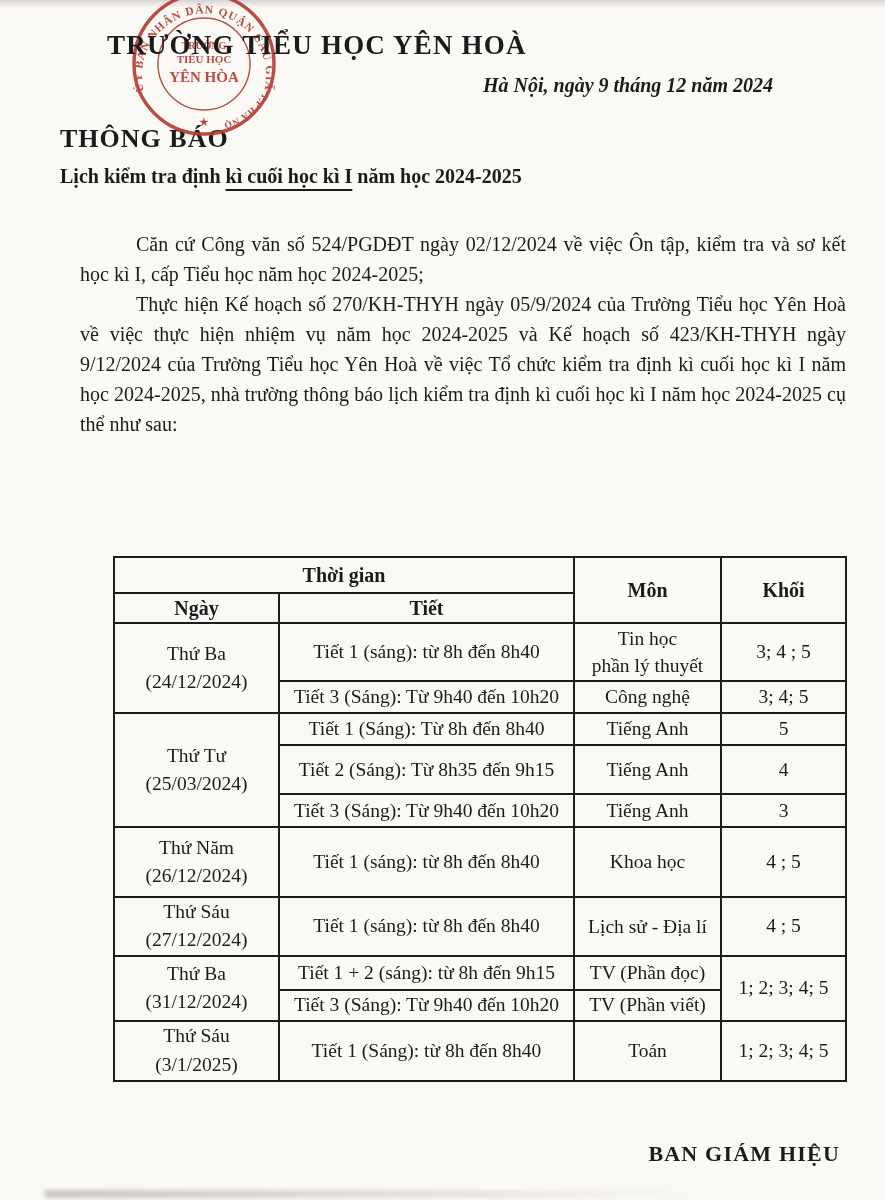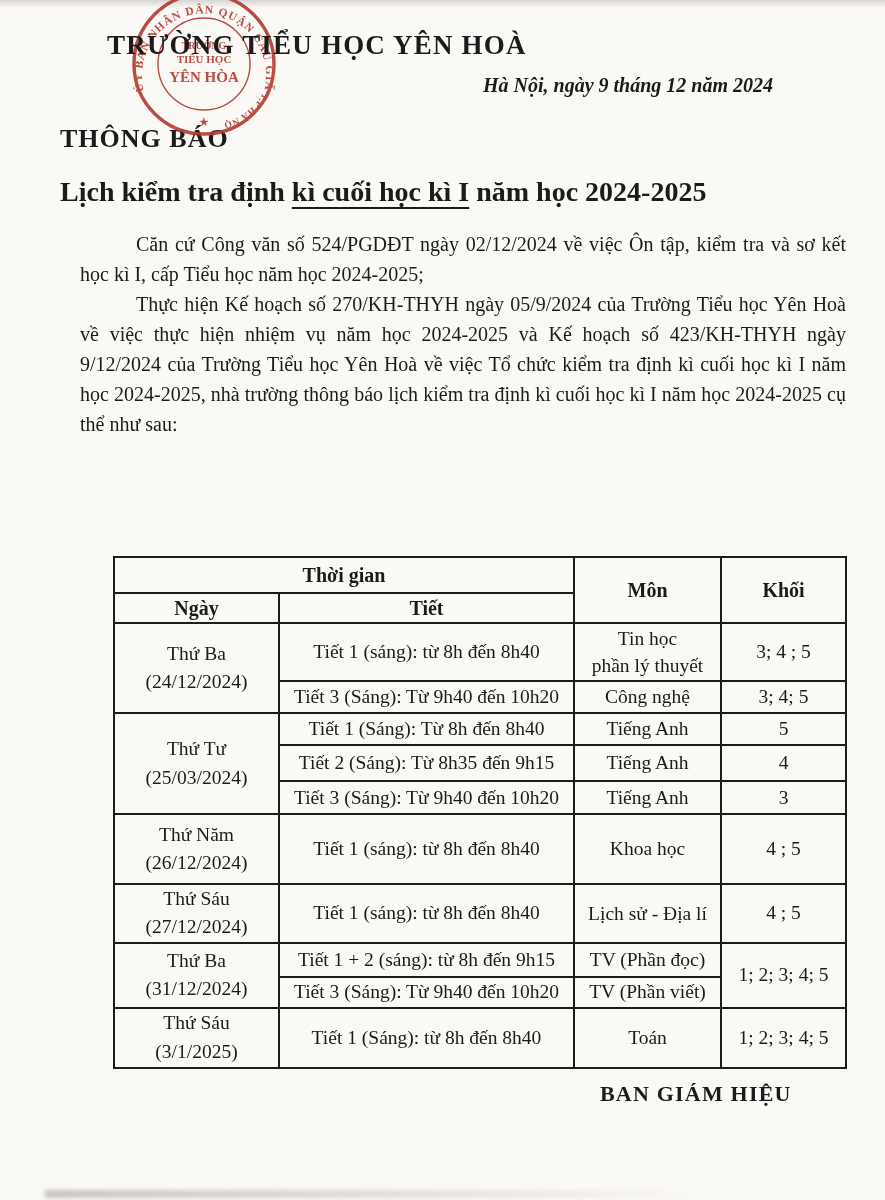--- a/index.html
+++ b/index.html
@@ -27,21 +27,21 @@
   .school-name{
     position:absolute;left:107px;top:30px;z-index:2;
     font-weight:bold;font-size:27px;letter-spacing:1.2px;white-space:nowrap;
   }
   .date-line{
     position:absolute;left:483px;top:74px;z-index:2;
     font-weight:bold;font-style:italic;font-size:20px;white-space:nowrap;
   }
   .center-band{position:absolute;left:60px;right:0;}
   .doc-title{top:124px;font-weight:bold;font-size:26px;letter-spacing:1px;}
-  .doc-subtitle{top:165px;font-weight:bold;font-size:28px;margin-top:11px;}
+  .doc-subtitle{top:165px;font-weight:bold;font-size:20px;}
   .doc-subtitle .u{
     text-decoration:underline;
     text-decoration-thickness:2px;
     text-underline-offset:6px;
   }
   
   .body-text{
     position:absolute;left:80px;top:229px;width:766px;
     font-size:20px;line-height:30px;text-align:justify;
   }
@@ -56,29 +56,29 @@
   table.schedule col.c-tiet{width:295px;}
   table.schedule col.c-mon{width:147px;}
   table.schedule col.c-khoi{width:125px;}
   table.schedule th,table.schedule td{
     border:2px solid #1c1c1c;
     text-align:center;vertical-align:middle;
     padding:0 4px;overflow:hidden;
   }
   table.schedule th{font-weight:bold;font-size:20px;}
   .h1{height:36px;} .h2{height:30px;padding-left:8px;}
-  .r0{height:58px;} .r1{height:32px;} .r2{height:32px;} .r3{height:36px;}
+  .r0{height:58px;} .r1{height:32px;} .r2{height:32px;} .r3{height:49px;}
   .r4{height:33px;} .r5{height:70px;} .r6{height:56px;} .r7{height:34px;}
   .r8{height:31px;} .r9{height:60px;}
   .day-cell .d1{display:block;line-height:1.45;}
   .day-cell .d2{display:block;line-height:1.45;}
   .mon-cell{white-space:pre-line;line-height:1.4;}
   
   .signature{
-    position:absolute;left:600px;top:1081px;width:240px;text-align:left;
+    position:absolute;left:600px;top:1141px;width:240px;text-align:right;
     font-weight:bold;font-size:22px;letter-spacing:1.2px;white-space:nowrap;
   }
 </style>
 </head>
 <body>
 
 <div class="page">
 
   <div class="edge-top"></div>
 

